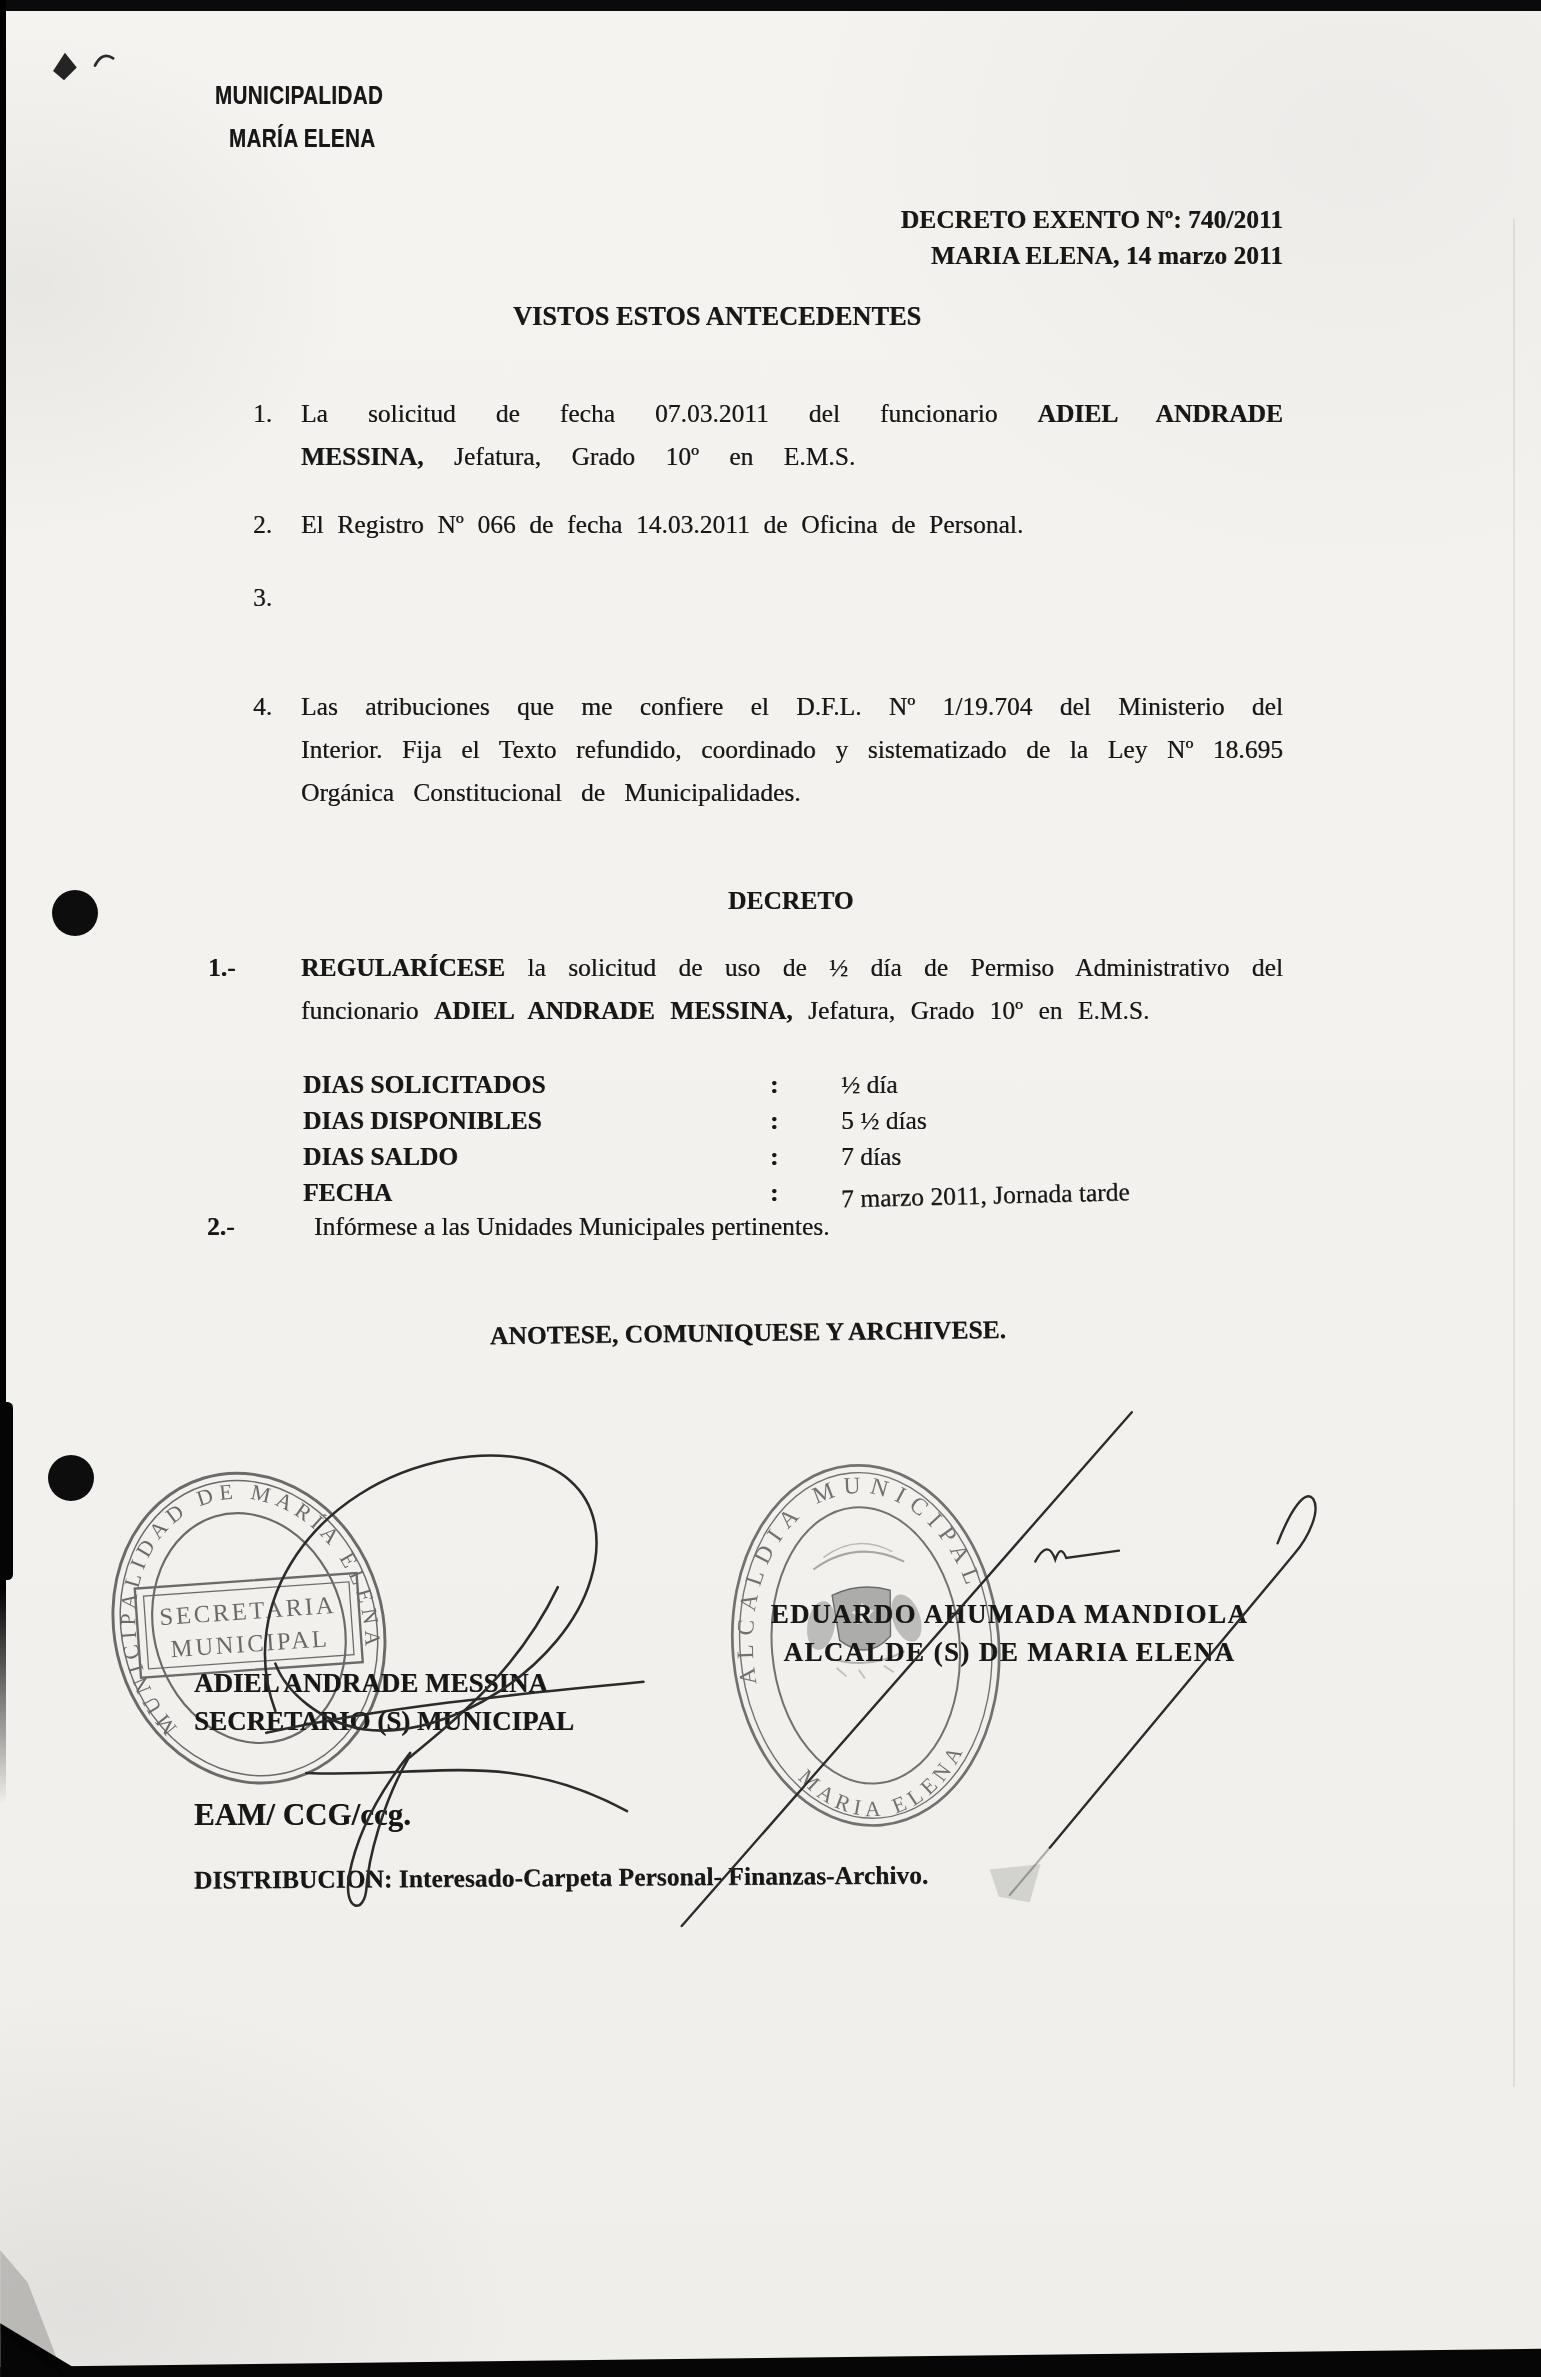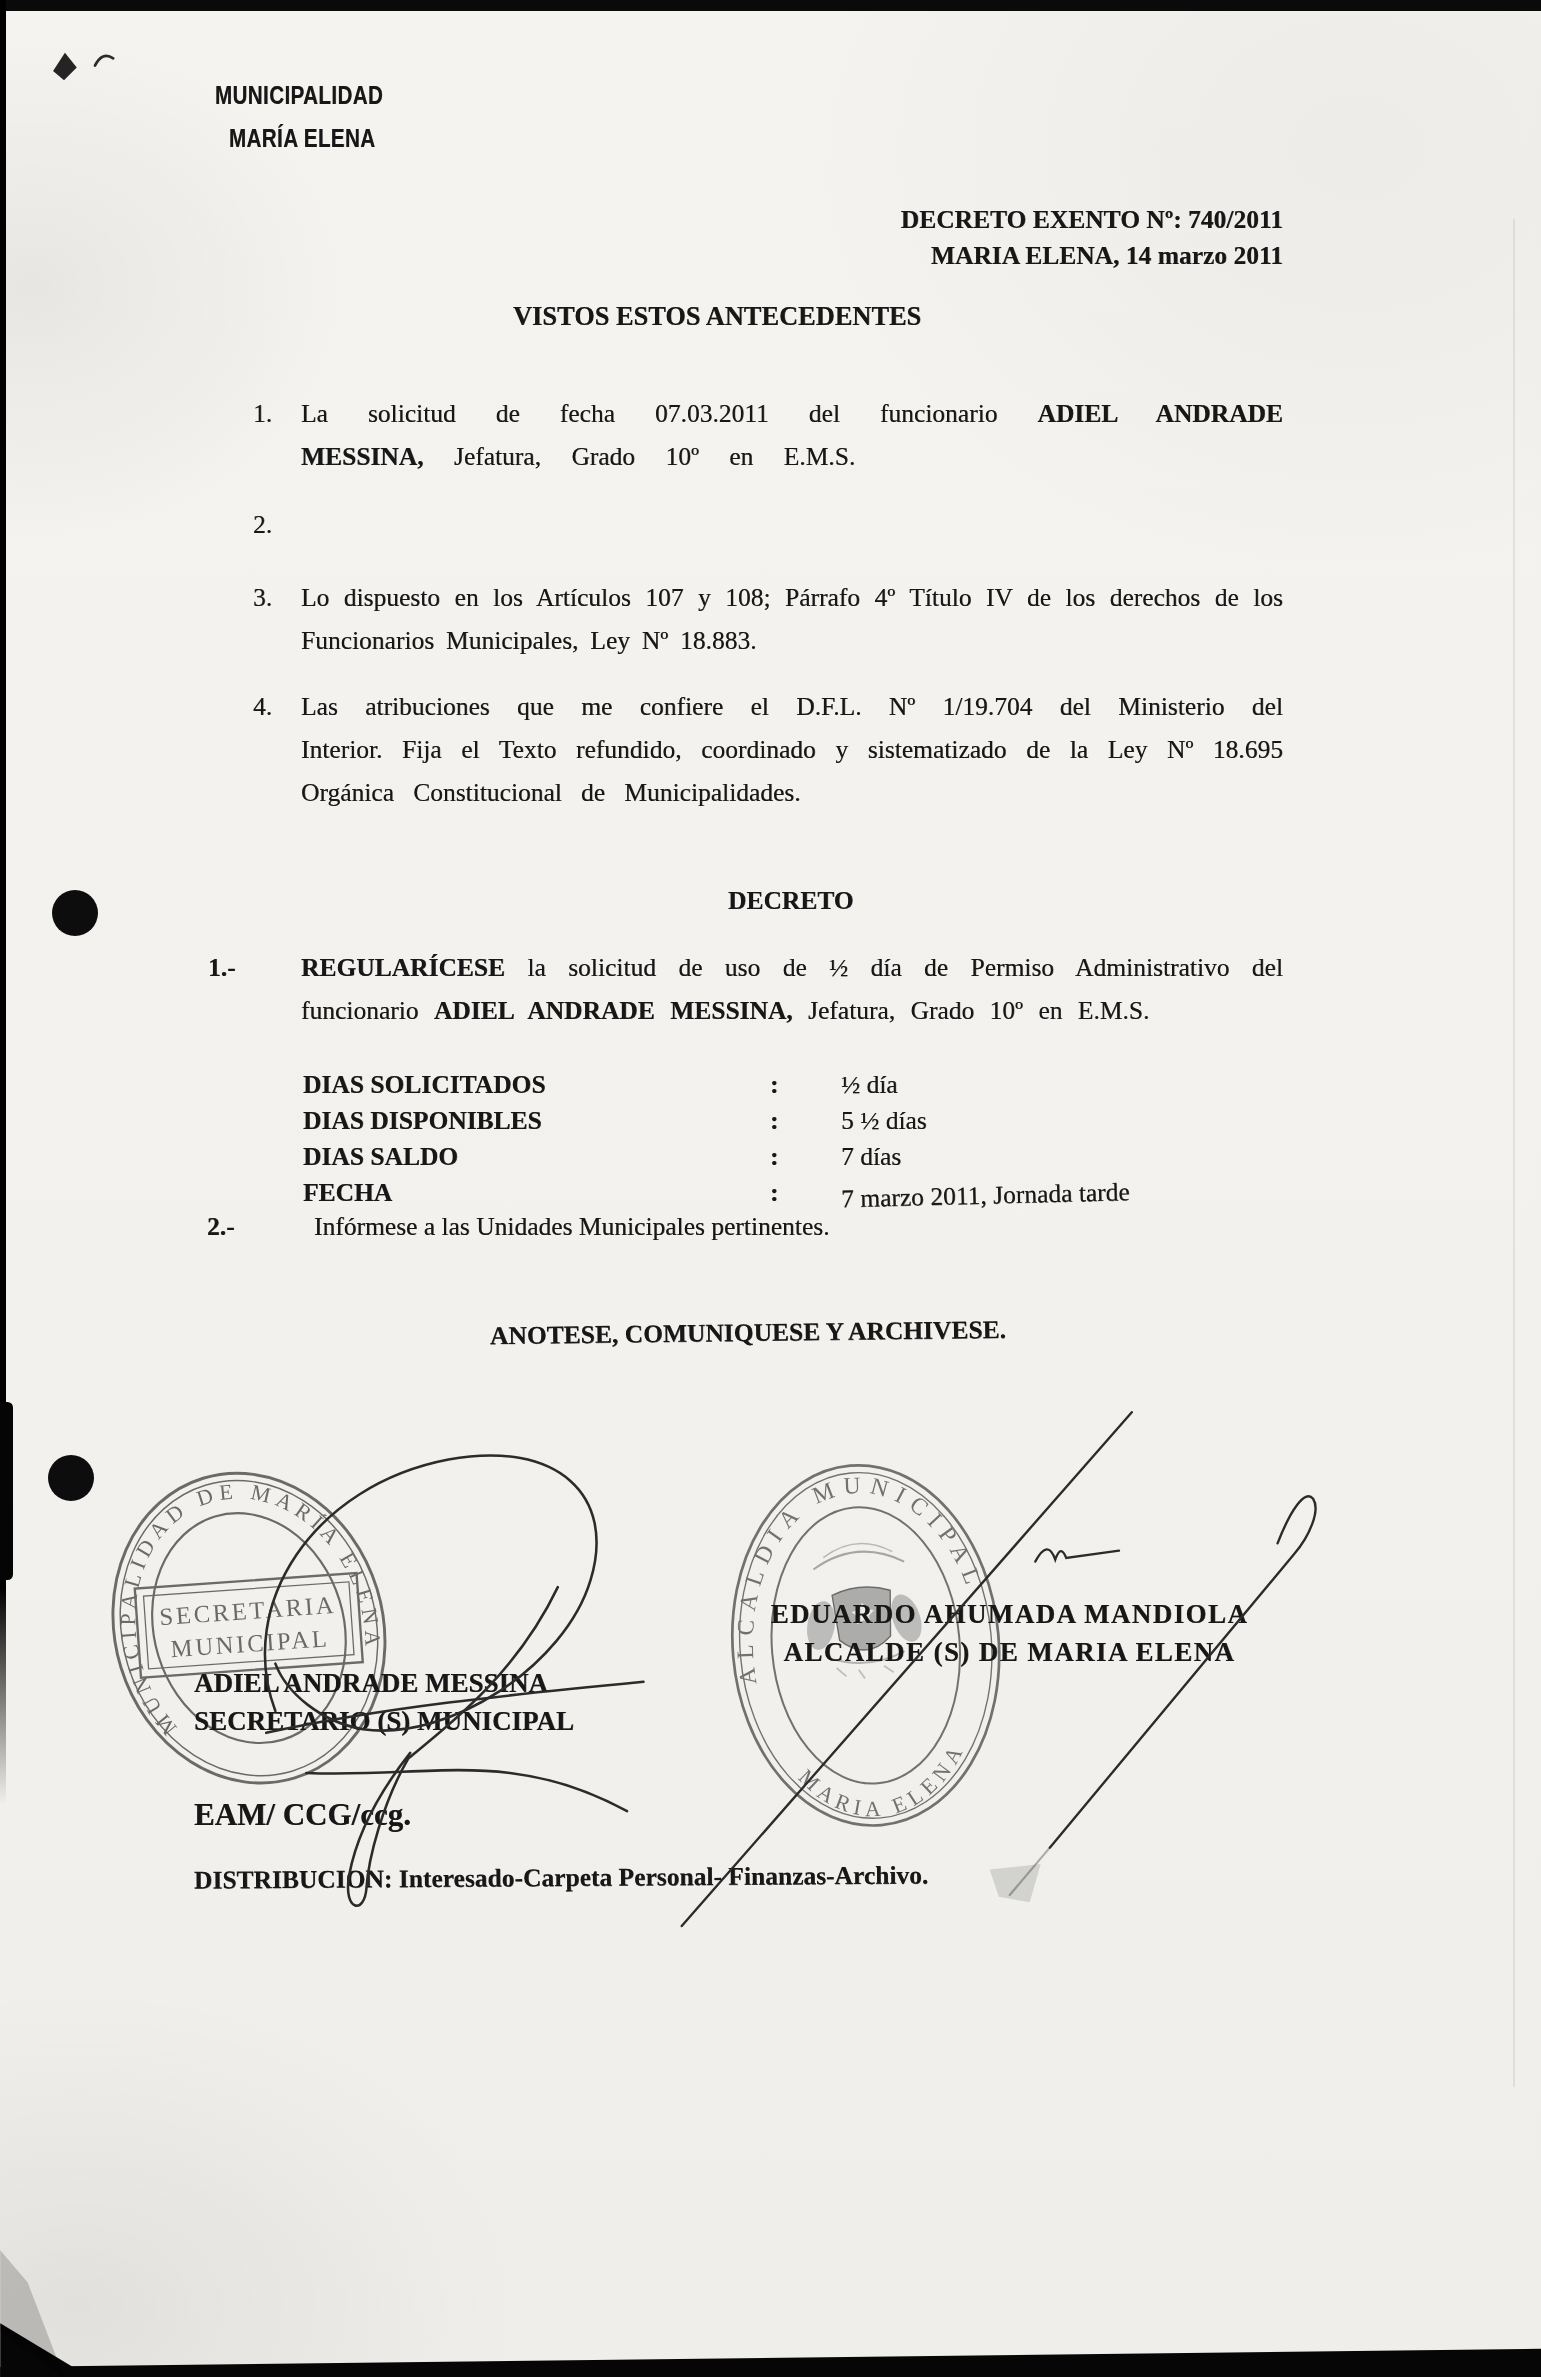--- a/index.html
+++ b/index.html
@@ -106,25 +106,25 @@
 
   <div class="abs ink b" style="left:513px; top:301px; font-size:26.4px;">VISTOS ESTOS ANTECEDENTES</div>
 
   <div class="item body-txt ink just ws26" style="left:301px; top:392px;">
     <span class="num" style="left:-48px;">1.</span>
     <span>La solicitud de fecha 07.03.2011 del funcionario </span><span class="b">ADIEL ANDRADE MESSINA,</span><span> Jefatura, Grado 10º en E.M.S.</span>
   </div>
 
   <div class="item body-txt ink just ws8" style="left:301px; top:503px;">
     <span class="num" style="left:-48px;">2.</span>
+    <span>El Registro Nº 066 de fecha 14.03.2011 de Oficina de Personal.</span>
   </div>
 
   <div class="item body-txt ink just ws6" style="left:301px; top:576px;">
     <span class="num" style="left:-48px;">3.</span>
-    <span>Lo dispuesto en los Artículos 107 y 108; Párrafo 4º Título IV de los derechos de los Funcionarios Municipales, Ley Nº 18.883.</span>
   </div>
 
   <div class="item body-txt ink just ws14" style="left:301px; top:685px;">
     <span class="num" style="left:-48px;">4.</span>
     <span>Las atribuciones que me confiere el D.F.L. Nº 1/19.704 del Ministerio del Interior. Fija el Texto refundido, coordinado y sistematizado de la Ley Nº 18.695 Orgánica Constitucional de Municipalidades.</span>
   </div>
 
   <div class="abs ink b" style="left:728px; top:886px; font-size:25.5px;">DECRETO</div>
 
   <div class="item body-txt ink just ws10" style="left:301px; top:946px;">

